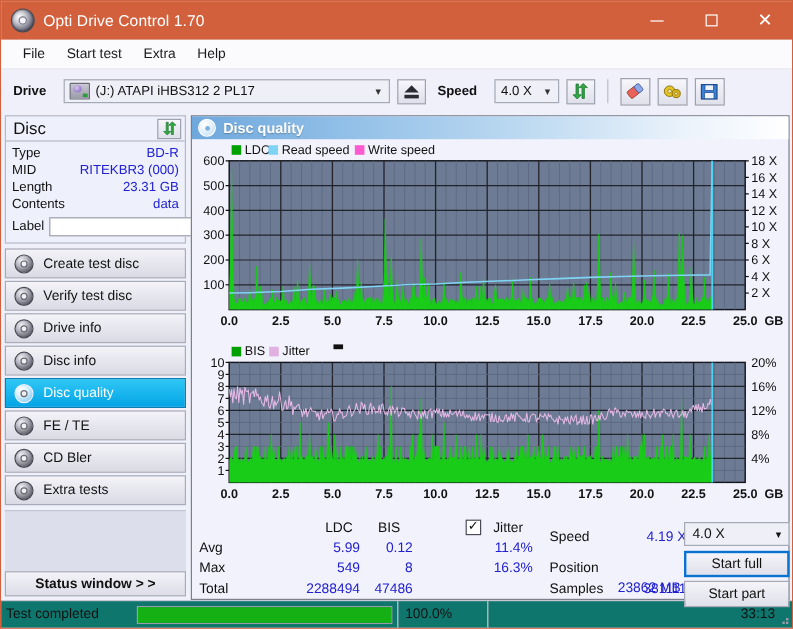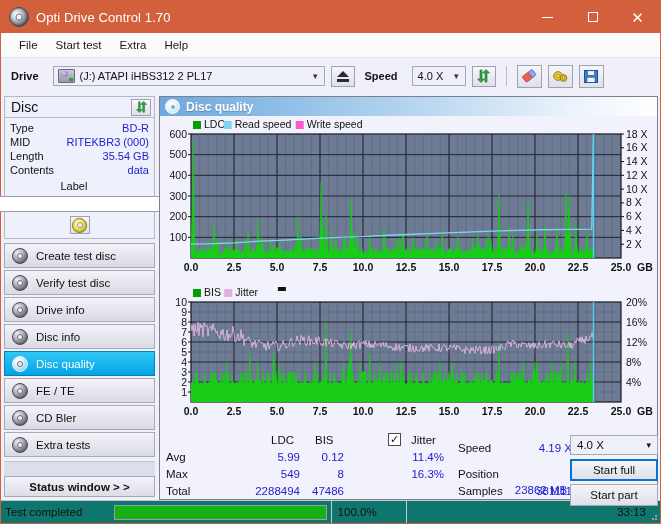--- a/index.html
+++ b/index.html
@@ -105,21 +105,21 @@
   }
   .disc-head-title{font-weight:normal;font-size:14px;color:#111;flex:1 1 auto;padding-left:3px;}
   .small-btn{
     width:20px;height:17px;border:1px solid #9ea1ae;background:linear-gradient(#f6f6fb,#dfe0ea);
     display:flex;align-items:center;justify-content:center;box-sizing:border-box;
   }
   .disc-rows{padding:3px 5px 4px 5px;}
   .drow{display:flex;justify-content:space-between;line-height:14px;font-size:11px;}
   .drow .k{color:#111;}
   .drow .v{color:#2121d2;text-align:right;}
-  .label-row{display:flex;align-items:center;margin-top:3px;gap:4px;flex-direction:column;}
+  .label-row{display:flex;align-items:center;margin-top:3px;gap:4px;}
   .label-row .k{color:#111;font-size:11px;width:38px;}
   .label-input{
     flex:1 1 auto;height:16px;border:1px solid #9a9cab;background:#fff;box-sizing:border-box;
   }
   .disc-btn{
     width:20px;height:18px;border:1px solid #9ea1ae;background:linear-gradient(#f6f6fb,#dfe0ea);
     display:flex;align-items:center;justify-content:center;box-sizing:border-box;flex:0 0 auto;
   }
   .cd-glyph{
     width:13px;height:13px;border-radius:50%;
@@ -306,21 +306,21 @@
           <div class="drow">
             <span class="k">Type</span>
             <span class="v">BD-R</span>
           </div>
           <div class="drow">
             <span class="k">MID</span>
             <span class="v">RITEKBR3 (000)</span>
           </div>
           <div class="drow">
             <span class="k">Length</span>
-            <span class="v">35.54 GB</span>
+            <span class="v">23.31 GB</span>
           </div>
           <div class="drow">
             <span class="k">Contents</span>
             <span class="v">data</span>
           </div>
           <div class="label-row">
             <span class="k">Label</span>
             <input class="label-input" type="text" value="" style="">
             <span class="disc-btn">
               <span class="cd-glyph"></span>

